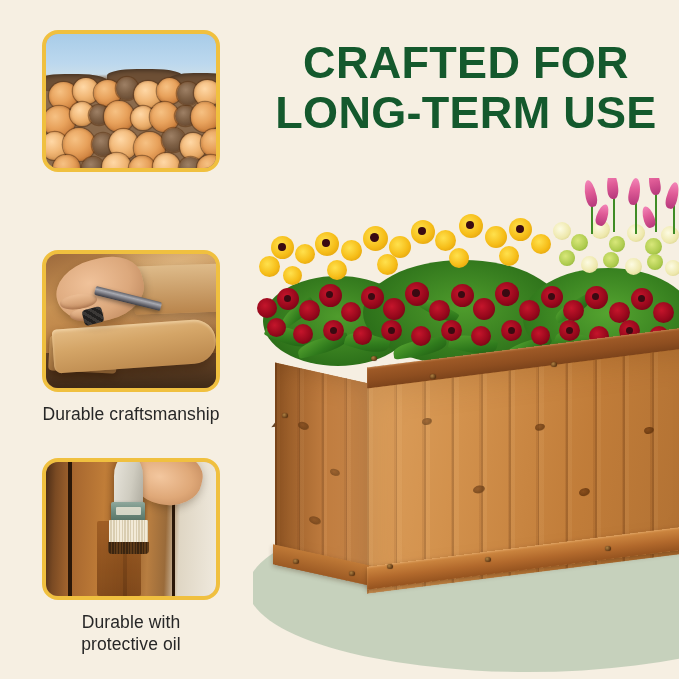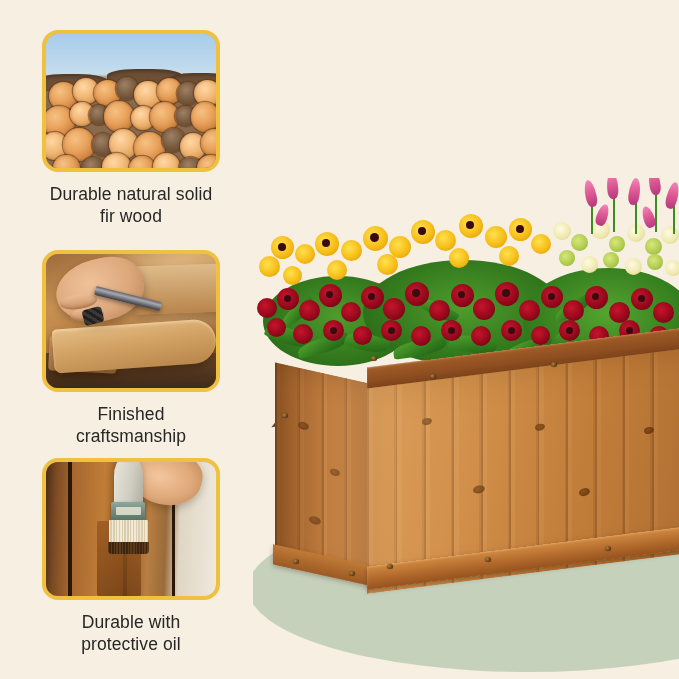--- a/index.html
+++ b/index.html
@@ -281,39 +281,37 @@
           <div class="log" style="left:91%; top:71%; width:16%; height:21%;"></div>
           <div class="log" style="left:4%;  top:90%; width:16%; height:20%;"></div>
           <div class="log dark" style="left:21%; top:92%; width:13%; height:16%;"></div>
           <div class="log pale" style="left:33%; top:89%; width:17%; height:21%;"></div>
           <div class="log" style="left:49%; top:91%; width:15%; height:19%;"></div>
           <div class="log pale" style="left:63%; top:89%; width:16%; height:20%;"></div>
           <div class="log dark" style="left:78%; top:92%; width:14%; height:17%;"></div>
           <div class="log" style="left:89%; top:90%; width:16%; height:20%;"></div>
         </div>
       </div>
-      <div class="card-caption">Durable natural
-solid fir wood</div>
     </div>
 
     <div class="feature-card" style="top:250px;">
       <div class="card-frame">
         <div class="c2-bg">
           <div class="c2-shelf"></div>
           <div class="c2-bench"></div>
           <div class="c2-plank2"></div>
           <div class="c2-plank"></div>
           <div class="c2-hand-a"></div>
           <div class="c2-finger" style="left:8%; top:30%; width:22%; height:11%; transform:rotate(-8deg);"></div>
           <div class="c2-finger" style="left:14%; top:40%; width:20%; height:10%; transform:rotate(-4deg);"></div>
           <div class="c2-chisel"></div>
           <div class="c2-cuff"></div>
         </div>
       </div>
-      <div class="card-caption">Finished
+      <div class="card-caption">Durable
 craftsmanship</div>
     </div>
 
     <div class="feature-card" style="top:458px;">
       <div class="card-frame">
         <div class="c3-bg">
           <div class="c3-gap" style="left:13%; width:2.4%;"></div>
           <div class="c3-gap" style="left:45%; width:2.4%;"></div>
           <div class="c3-gap" style="left:74%; width:2.0%;"></div>
           <div class="c3-wet"></div>
@@ -327,20 +325,22 @@
       </div>
       <div class="card-caption">Durable with
 protective oil</div>
     </div>
   </div>
 
   <div class="divider"></div>
 
   <div class="product-panel">
 
+    <div class="headline">CRAFTED FOR
+LONG-TERM USE</div>
 
     <div class="ground"></div>
 
     <div class="flowers" style="left:0; top:178px;">
 
       <div class="blob" style="left:10px;  top:98px;  width:150px; height:90px; background:radial-gradient(ellipse at 50% 45%, #4f9c2c 0%, #2d711a 70%, #21570f 100%);"></div>
       <div class="blob" style="left:110px; top:82px;  width:200px; height:105px;background:radial-gradient(ellipse at 50% 45%, #4f9c2c 0%, #2d711a 70%, #21570f 100%);"></div>
       <div class="blob" style="left:270px; top:90px;  width:170px; height:100px;background:radial-gradient(ellipse at 50% 45%, #55a430 0%, #31791c 70%, #235a11 100%);"></div>
 
       <div class="leaf" style="left:12px;  top:150px; width:46px; height:16px; transform:rotate(22deg);"></div>

